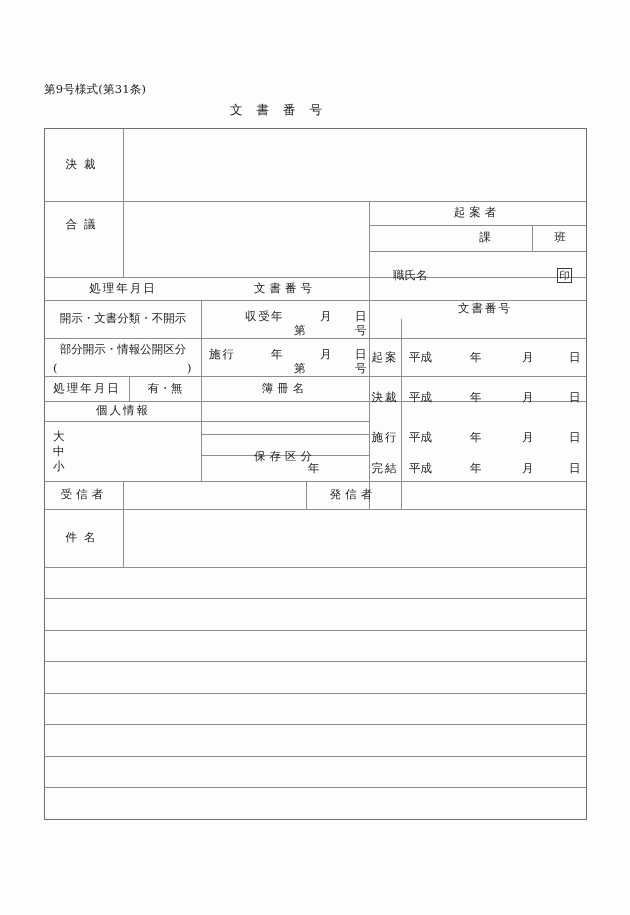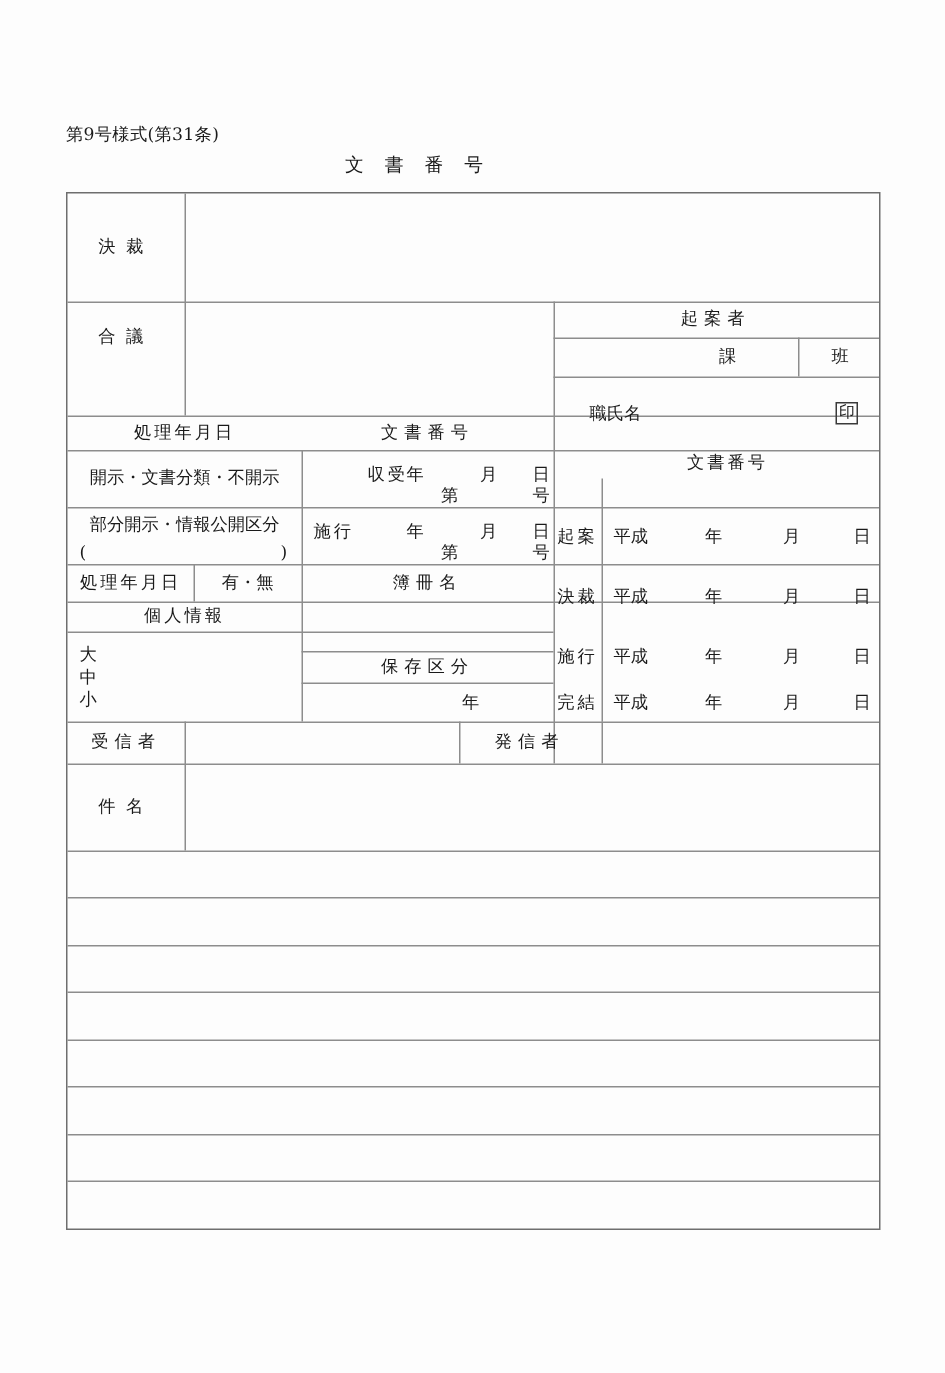--- a/index.html
+++ b/index.html
@@ -188,21 +188,21 @@
     <div class="lbl mid" style="left:120px; top:260px;">有・無</div>
 
     <div class="lbl sp3 mid" style="left:78px; top:282px;">個人情報</div>
     <div class="stack" style="left:8px; top:300px;">
       <div>大</div>
       <div>中</div>
       <div>小</div>
     </div>
 
     <div class="lbl sp2 mid" style="left:240px; top:260px;">簿冊名</div>
-    <div class="lbl sp2 mid" style="left:240px; top:316px;">保存区分</div>
+    <div class="lbl sp2 mid" style="left:240px; top:328px;">保存区分</div>
     <div class="lbl" style="left:263px; top:334px;">年</div>
 
     <div class="lbl sp3 mid" style="left:440px; top:180px;">文書番号</div>
 
     <div class="lbl sp3 mid" style="left:340px; top:229px;">起案</div>
     <div class="lbl vmid" style="left:364px; top:229px;">平成</div>
     <div class="lbl vmid" style="left:425px; top:229px;">年</div>
     <div class="lbl vmid" style="left:477px; top:229px;">月</div>
     <div class="lbl vmid" style="left:524px; top:229px;">日</div>
 

